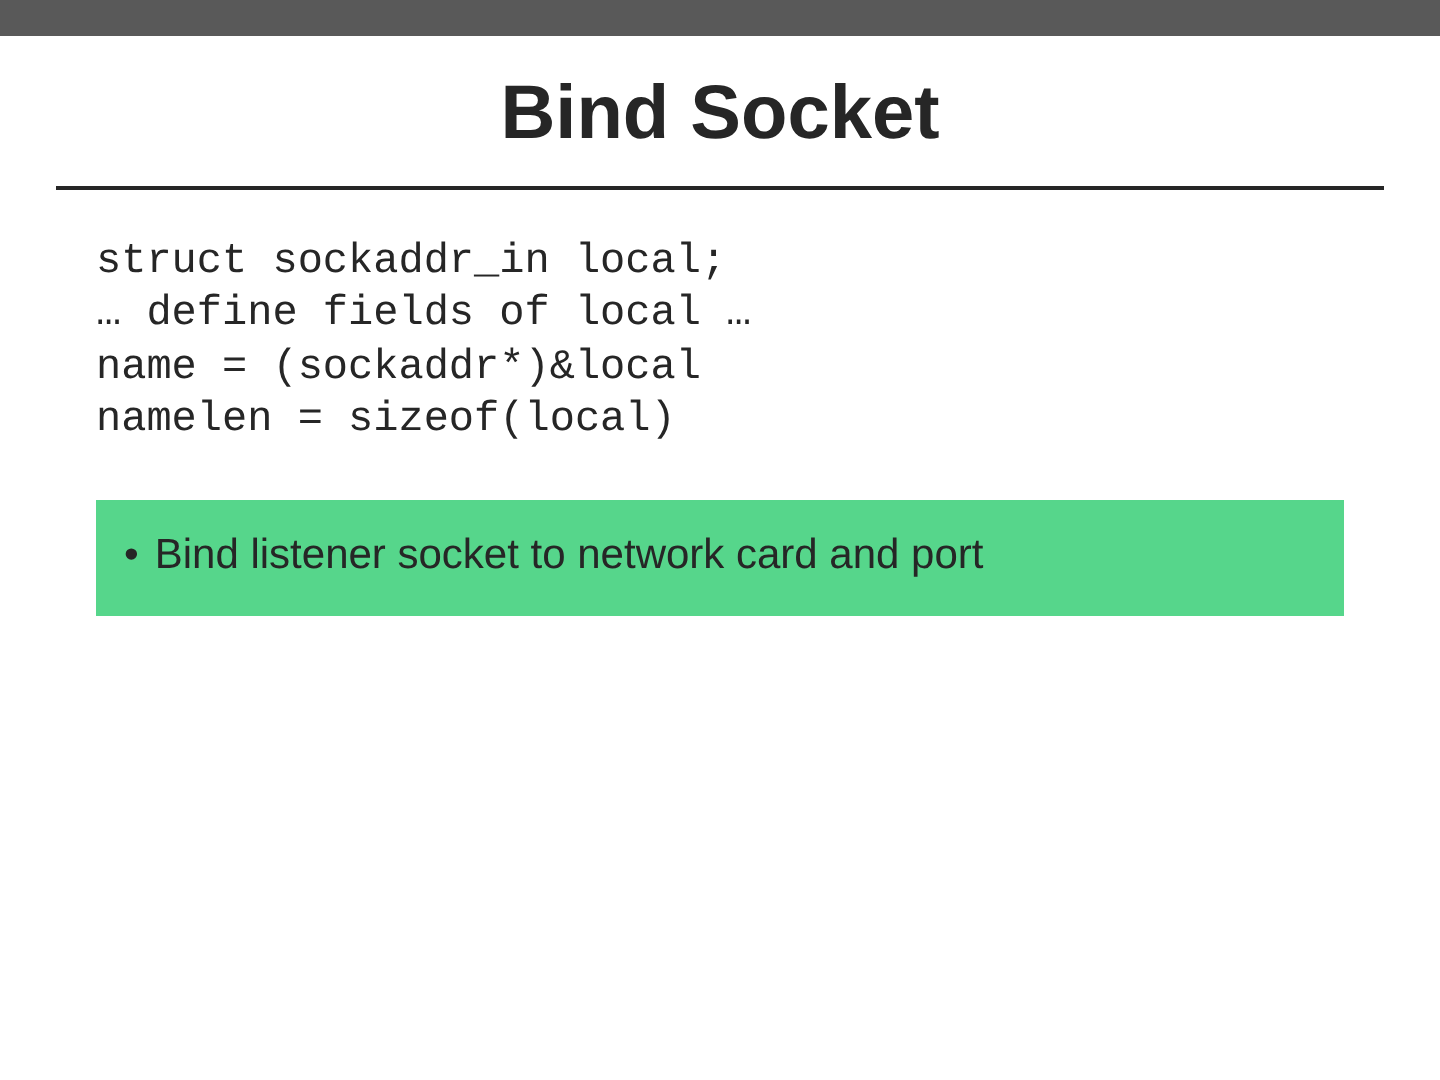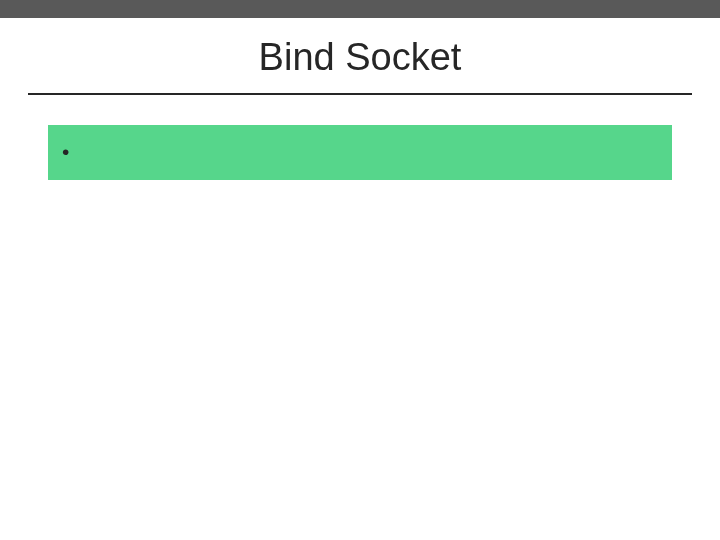--- a/index.html
+++ b/index.html
@@ -13,21 +13,21 @@
   .top-bar {
     width: 100%;
     height: 18px;
     background: #595959;
   }
   .title {
     text-align: center;
     font-size: 38px;
     color: #262626;
     padding: 18px 0 14px 0;
-    font-weight: normal;
+    font-weight: bold;
   }
   .hr {
     border: none;
     border-top: 2.5px solid #262626;
     margin: 0 28px;
   }
   .content {
     padding: 24px 48px 0 48px;
   }
   .code-block {
@@ -56,19 +56,24 @@
 </style>
 </head>
 <body>
 
 <div class="top-bar"></div>
 
 <h1 class="title">Bind Socket</h1>
 <hr class="hr">
 
 <div class="content">
+  <div class="code-block">struct sockaddr_in local;
+… define fields of local …
+name = (sockaddr*)&amp;local
+namelen = sizeof(local)</div>
 
   <div class="bullet-box">
     <div class="bullet-item">
       <span class="bullet-dot">•</span>
+      <span>Bind listener socket to network card and port</span>
     </div>
   </div>
 </div>
 
 </body></html>

